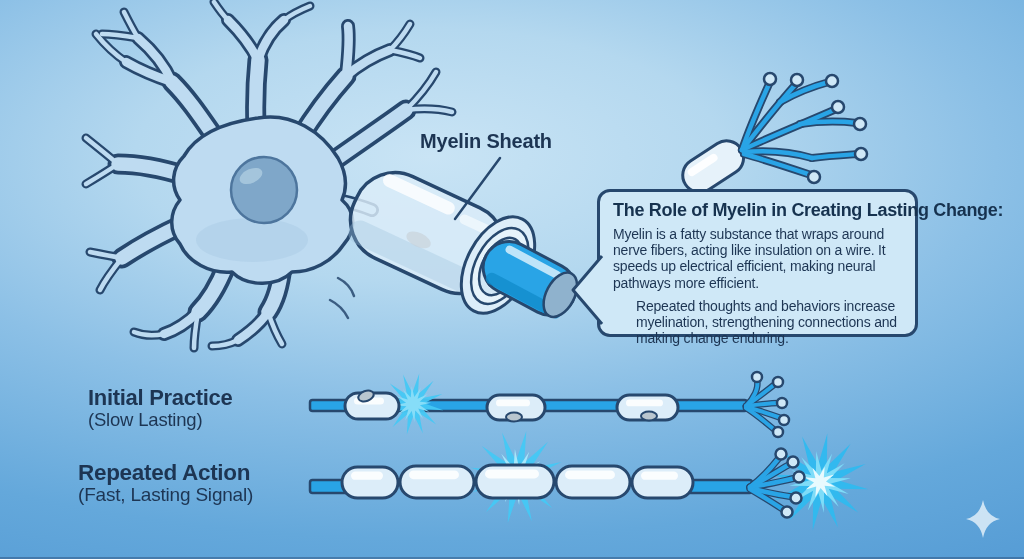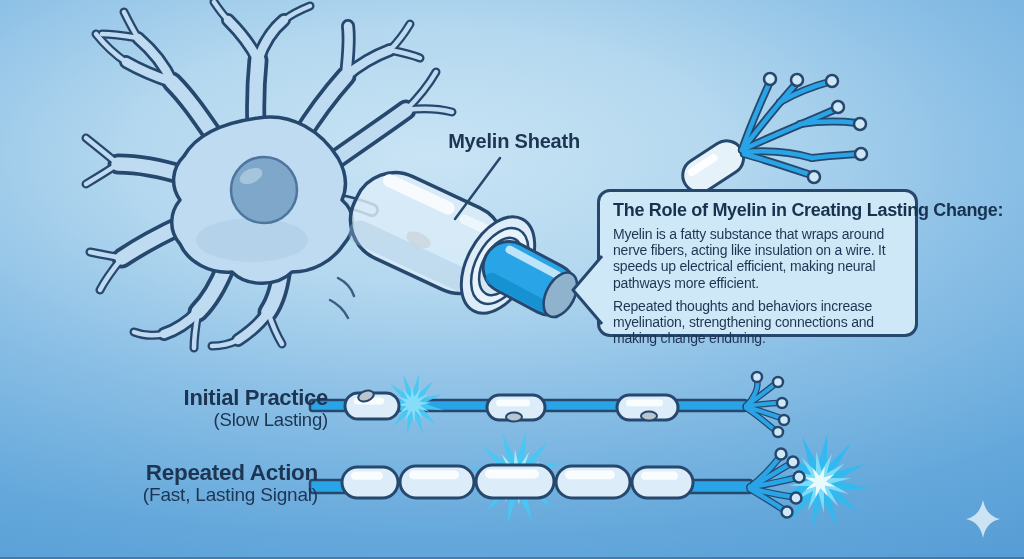--- a/index.html
+++ b/index.html
@@ -10,42 +10,42 @@
       radial-gradient(120% 95% at 42% 28%,
         var(--bg-light) 0%, #b4d8ef 24%, #8cc0e6 46%,
         #64a8db 72%, var(--bg-deep) 100%);
   }
   .stage::after{content:"";position:absolute;left:0;right:0;bottom:0;height:2px;
     background:rgba(29,58,99,.38);}
   svg{display:block;}
   #art{position:absolute;left:0;top:0;z-index:1;}
   #art path,#art rect,#art ellipse,#art circle,#art line,#art polygon{
     stroke-linecap:round;stroke-linejoin:round;}
-  .lbl{position:absolute;z-index:2;color:var(--text-navy);text-align:right;}
+  .lbl{position:absolute;z-index:2;color:var(--text-navy);text-align:left;}
   #myelin-label{left:420px;top:130px;width:160px;font-size:20px;font-weight:600;
     letter-spacing:-0.2px;}
   .row-label{line-height:1.08;}
   .row-label .t1{font-weight:700;letter-spacing:-0.3px;}
   .row-label .t2{font-weight:400;letter-spacing:-0.2px;}
   #row1-label{left:88px;top:386px;width:240px;}
   #row1-label .t1{font-size:22px;}
   #row1-label .t2{font-size:18.5px;}
   #row2-label{left:78px;top:461px;width:240px;}
   #row2-label .t1{font-size:22.5px;}
   #row2-label .t2{font-size:19px;}
   #bubble{
     position:absolute;z-index:3;left:597px;top:189px;width:321px;height:148px;
     box-sizing:border-box;background:var(--bubble-fill);
     border:3px solid var(--outline-navy);border-radius:13px;
     padding:8px 13px;color:var(--text-navy);
   }
   #bubble h3{margin:0 0 5px 0;font-size:18px;letter-spacing:-0.3px;
     white-space:nowrap;color:#16324f;}
   #bubble p{margin:0 0 7px 0;font-size:14px;line-height:1.16;letter-spacing:-0.2px;}
-  #bubble p:last-child{margin-bottom:0;}
+  #bubble p:last-child{margin-bottom:0;margin-left:23px;}
   #bubble-tail{position:absolute;z-index:4;left:566px;top:250px;}
 </style>
 </head>
 <body>
 
 <div class="stage">
 
   <svg id="art" width="1024" height="559" viewBox="0 0 1024 559">
 
     <g id="neuron">

